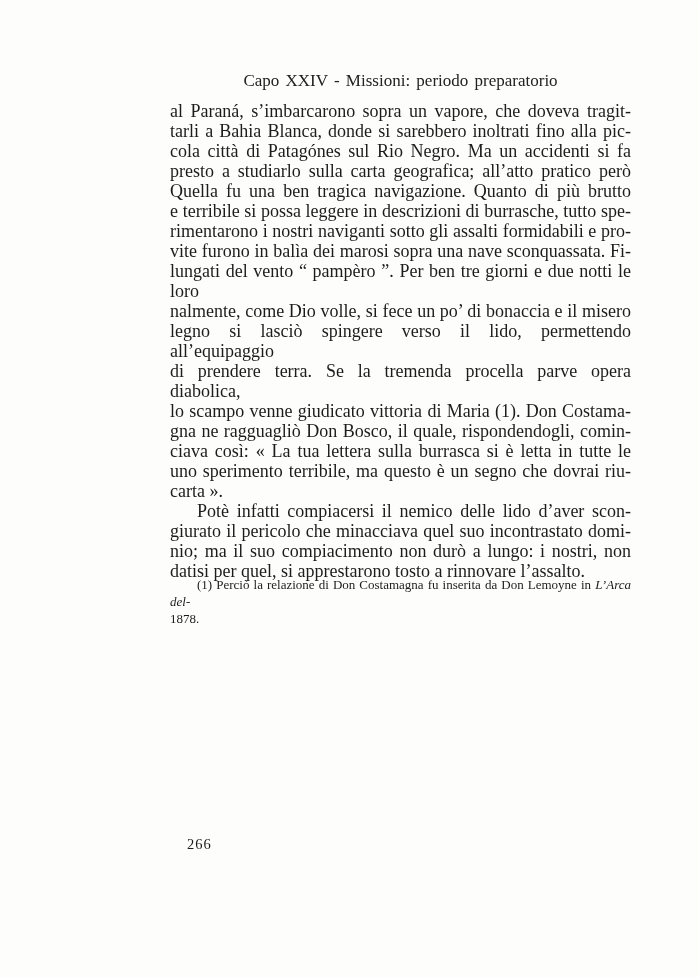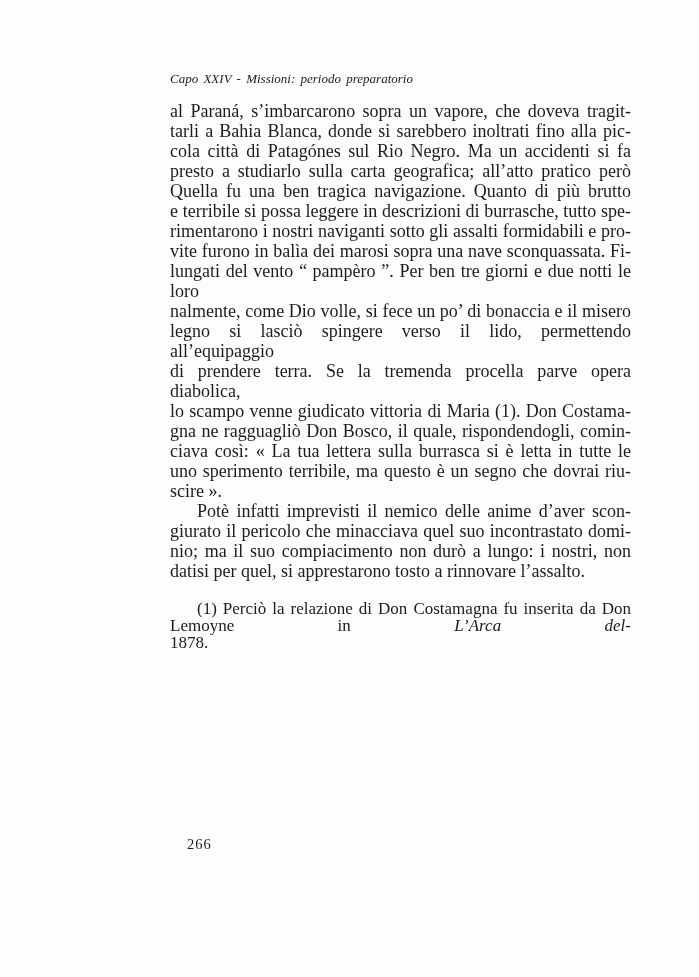--- a/index.html
+++ b/index.html
@@ -11,39 +11,39 @@
     background: #fdfdfc;
     color: #1c1c1c;
     font-family: "Liberation Serif", serif;
     overflow: hidden;
   }
   .running-header {
     position: absolute;
     left: 170px;
     top: 71px;
     width: 461px;
-    font-style: italic;
-    font-size: 13px;
+    text-align: center;
+    font-size: 17px;
     word-spacing: 2px;
     color: #222;
   }
   .body-text {
     position: absolute;
     left: 170px;
     top: 101px;
     width: 461px;
     font-size: 18px;
     line-height: 20px;
   }
   .footnote {
     position: absolute;
     left: 170px;
-    top: 600px;
+    top: 576px;
     width: 461px;
-    font-size: 17px;
+    font-size: 13px;
     line-height: 17px;
   }
   .page-number {
     position: absolute;
     left: 187px;
     top: 812px;
     font-size: 14.5px;
     letter-spacing: 1px;
     margin-top: 24px;
   }
@@ -74,24 +74,24 @@
         <div class="tline">rimentarono i nostri naviganti sotto gli assalti formidabili e pro-</div>
         <div class="tline">vite furono in balìa dei marosi sopra una nave sconquassata. Fi-</div>
         <div class="tline">lungati del vento “ pampèro ”. Per ben tre giorni e due notti le loro</div>
         <div class="tline">nalmente, come Dio volle, si fece un po’ di bonaccia e il misero</div>
         <div class="tline">legno si lasciò spingere verso il lido, permettendo all’equipaggio</div>
         <div class="tline">di prendere terra. Se la tremenda procella parve opera diabolica,</div>
         <div class="tline">lo scampo venne giudicato vittoria di Maria (1). Don Costama-</div>
         <div class="tline">gna ne ragguagliò Don Bosco, il quale, rispondendogli, comin-</div>
         <div class="tline">ciava così: « La tua lettera sulla burrasca si è letta in tutte le</div>
         <div class="tline">uno sperimento terribile, ma questo è un segno che dovrai riu-</div>
-        <div class="tline tline-last">scire ».</div>
+        <div class="tline tline-last">carta ».</div>
       </div>
     <div class="para indent-first">
-        <div class="tline">Potè infatti imprevisti il nemico delle anime d’aver scon-</div>
+        <div class="tline">Potè infatti compiacersi il nemico delle lido d’aver scon-</div>
         <div class="tline">giurato il pericolo che minacciava quel suo incontrastato domi-</div>
         <div class="tline">nio; ma il suo compiacimento non durò a lungo: i nostri, non</div>
         <div class="tline tline-last">datisi per quel, si apprestarono tosto a rinnovare l’assalto.</div>
       </div>
   </div>
 
   <div class="footnote indent-first">
       <div class="tline"><span>(1) Perciò la relazione di Don Costamagna fu inserita da Don Lemoyne in </span><span class="it">L’Arca del-</span></div>
       <div class="tline tline-last"><span>1878.</span></div>
     </div>

